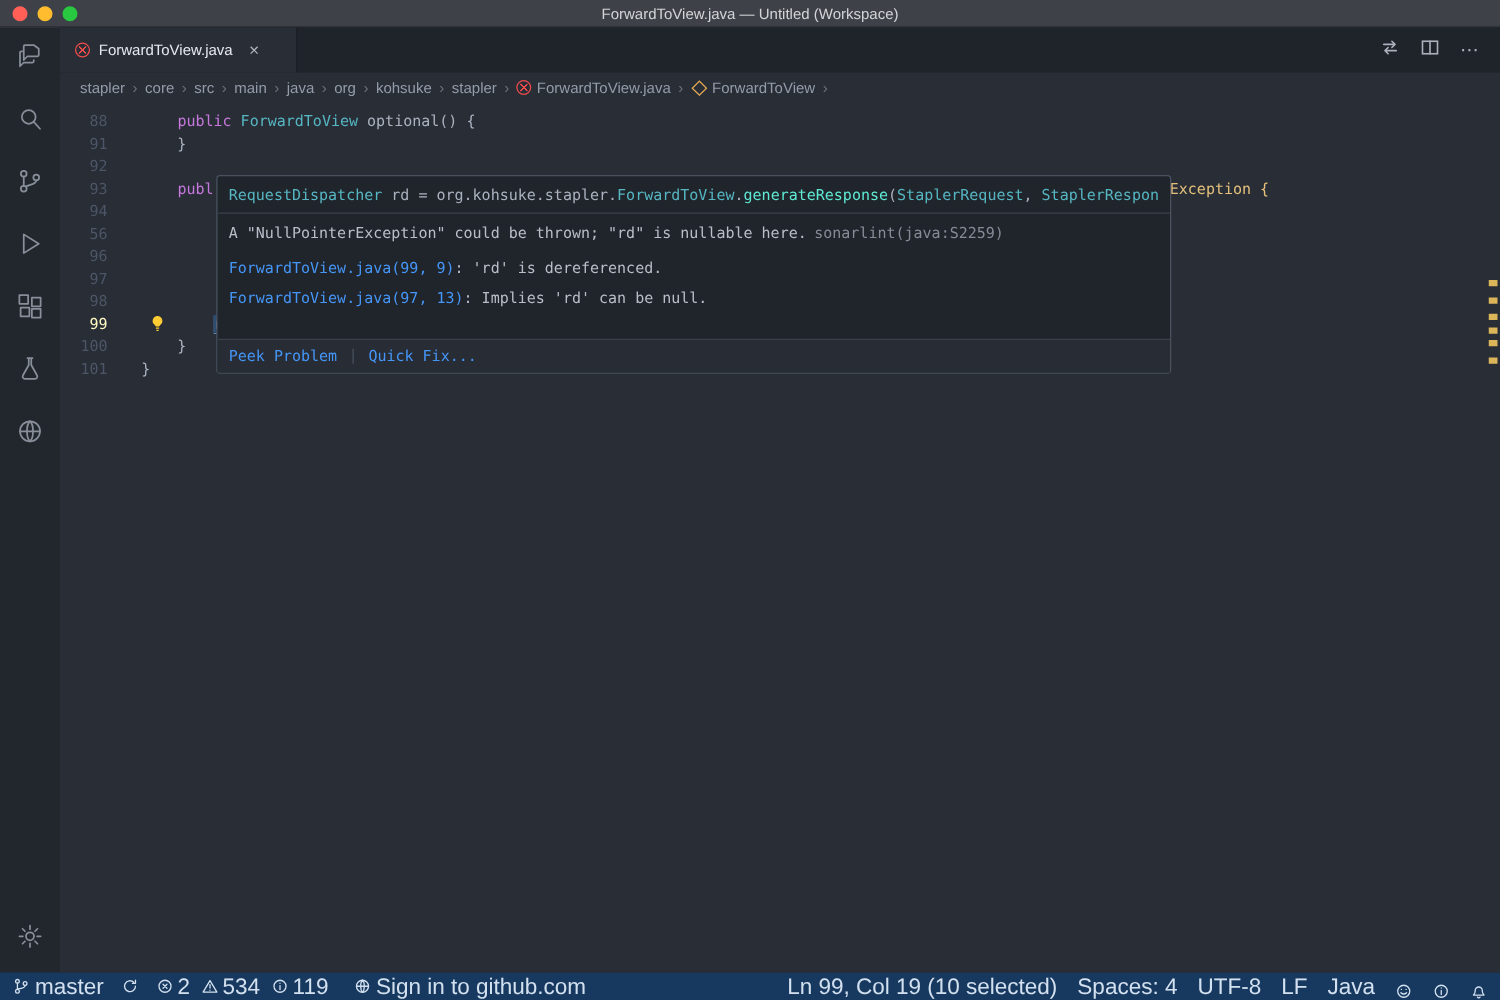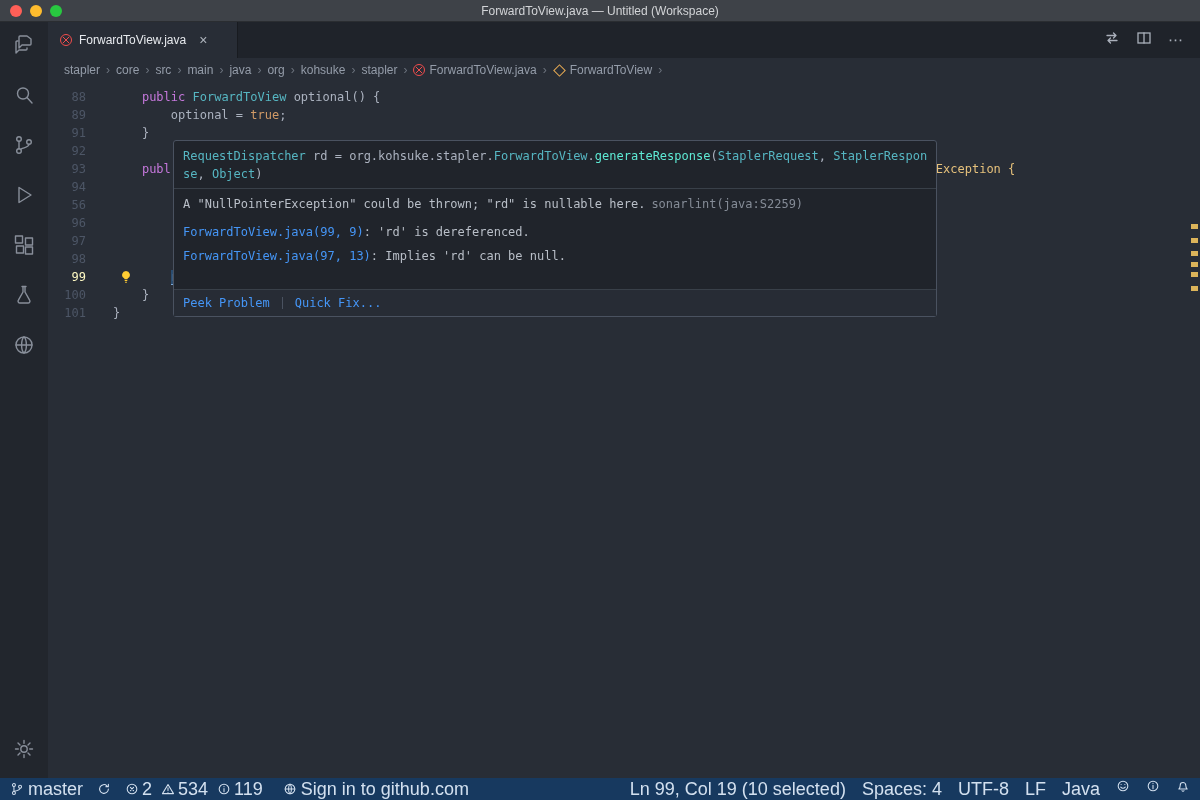--- a/index.html
+++ b/index.html
@@ -87,21 +87,21 @@
   .mark{position:absolute;right:0;width:7px;height:5px;}
 
   
   .statusbar{flex:0 0 22px;background:#17395f;display:flex;align-items:center;font-size:18px;
     color:#d3e0ef;padding:0 10px;gap:14px;}
   .sb-item{display:flex;align-items:center;gap:4px;cursor:default;white-space:nowrap;}
   .sb-problems{gap:3px;}
   .sb-problems .num{margin-right:6px;}
   .sb-ic{display:inline-flex;width:14px;height:14px;align-items:center;justify-content:center;}
   .sb-ic svg{stroke:#d3e0ef;fill:none;stroke-width:1.2;stroke-linecap:round;stroke-linejoin:round;}
-  .sb-right{margin-left:auto;display:flex;align-items:flex-start;gap:16px;}
+  .sb-right{margin-left:auto;display:flex;align-items:flex-end;gap:16px;}
 </style>
 </head>
 <body>
 
 <div class="window">
 
   <div class="titlebar">
     <div class="traffic">
       <span class="light red"></span>
       <span class="light yellow"></span>
@@ -231,41 +231,39 @@
           <span class="bc-item">
             <span class="bc-ic bc-ic-class"></span>
             <span>ForwardToView</span>
           </span>
           <span class="bc-sep">›</span>
         </div>
 
       <div class="code-area">
         <div>
             <div class="code-row"><span class="ln">88</span><span class="bulb"></span><span class="txt"><span class="tok-plain">    </span><span class="tok-keyword">public </span><span class="tok-type">ForwardToView</span><span class="tok-plain"> optional() {</span></span></div>
-            <div class="code-row"><span class="ln">89</span><span class="bulb"></span><span class="txt"><span class="tok-plain">        optional = </span><span class="tok-const">true</span><span class="tok-plain">;</span></span></div>
             <div class="code-row"><span class="ln">91</span><span class="bulb"></span><span class="txt"><span class="tok-plain">    }</span></span></div>
             <div class="code-row"><span class="ln">92</span><span class="bulb"></span><span class="txt"></span></div>
             <div class="code-row"><span class="ln">93</span><span class="bulb"></span><span class="txt"><span class="tok-plain">    </span><span class="tok-keyword">publ</span><span class="tok-gap"></span><span class="tok-typeAlt">Exception {</span></span></div>
             <div class="code-row"><span class="ln">94</span><span class="bulb"></span><span class="txt"></span></div>
             <div class="code-row"><span class="ln">56</span><span class="bulb"></span><span class="txt"></span></div>
             <div class="code-row"><span class="ln">96</span><span class="bulb"></span><span class="txt"></span></div>
             <div class="code-row"><span class="ln">97</span><span class="bulb"></span><span class="txt"></span></div>
             <div class="code-row"><span class="ln">98</span><span class="bulb"></span><span class="txt"></span></div>
             <div class="code-row"><span class="ln active">99</span><span class="bulb"><svg width="14" height="14" viewBox="0 0 16 16">
                   <path fill="#ffcc33" d="M8 1a4.5 4.5 0 0 0-2.5 8.2c.5.4.8.8.9 1.3h3.2c.1-.5.4-.9.9-1.3A4.5 4.5 0 0 0 8 1z"></path>
                   <path stroke="#ffcc33" stroke-width="1.2" fill="none" d="M6.5 12h3M7 14h2"></path>
                 </svg></span><span class="txt"><span class="tok-plain">        </span><span class="tok-plain tok-sel">rd</span><span class="tok-ibeam"></span><span class="tok-plain tok-sel">.</span><span class="tok-method tok-sel">forward</span><span class="tok-plain">(req, rsp);</span></span></div>
             <div class="code-row"><span class="ln">100</span><span class="bulb"></span><span class="txt"><span class="tok-plain">    }</span></span></div>
             <div class="code-row"><span class="ln">101</span><span class="bulb"></span><span class="txt"><span class="tok-plain">}</span></span></div>
           </div>
 
         <div class="hover">
           <div class="sig">
               <div class="sig-line"><span class="tok-type">RequestDispatcher</span><span class="tok-plain"> rd = org.kohsuke.stapler.</span><span class="tok-type">ForwardToView</span><span class="tok-plain">.</span><span class="tok-method">generateResponse</span><span class="tok-plain">(</span><span class="tok-type">StaplerRequest</span><span class="tok-plain">, </span><span class="tok-type">StaplerRespon</span></div>
-              <div class="sig-line"><span class="tok-type">se</span><span class="tok-plain">, </span><span class="tok-type">Object</span><span class="tok-plain">)</span></div>
             </div>
           <div class="diag">
             <span>A "NullPointerException" could be thrown; "rd" is nullable here.</span><span class="src">sonarlint(java:S2259)</span>
           </div>
           <div>
               <div class="rel"><span class="link">ForwardToView.java(99, 9)</span><span>: 'rd' is dereferenced.</span></div>
               <div class="rel"><span class="link">ForwardToView.java(97, 13)</span><span>: Implies 'rd' can be null.</span></div>
             </div>
           <div class="hover-actions">
               <span class="action">Peek Problem</span>

